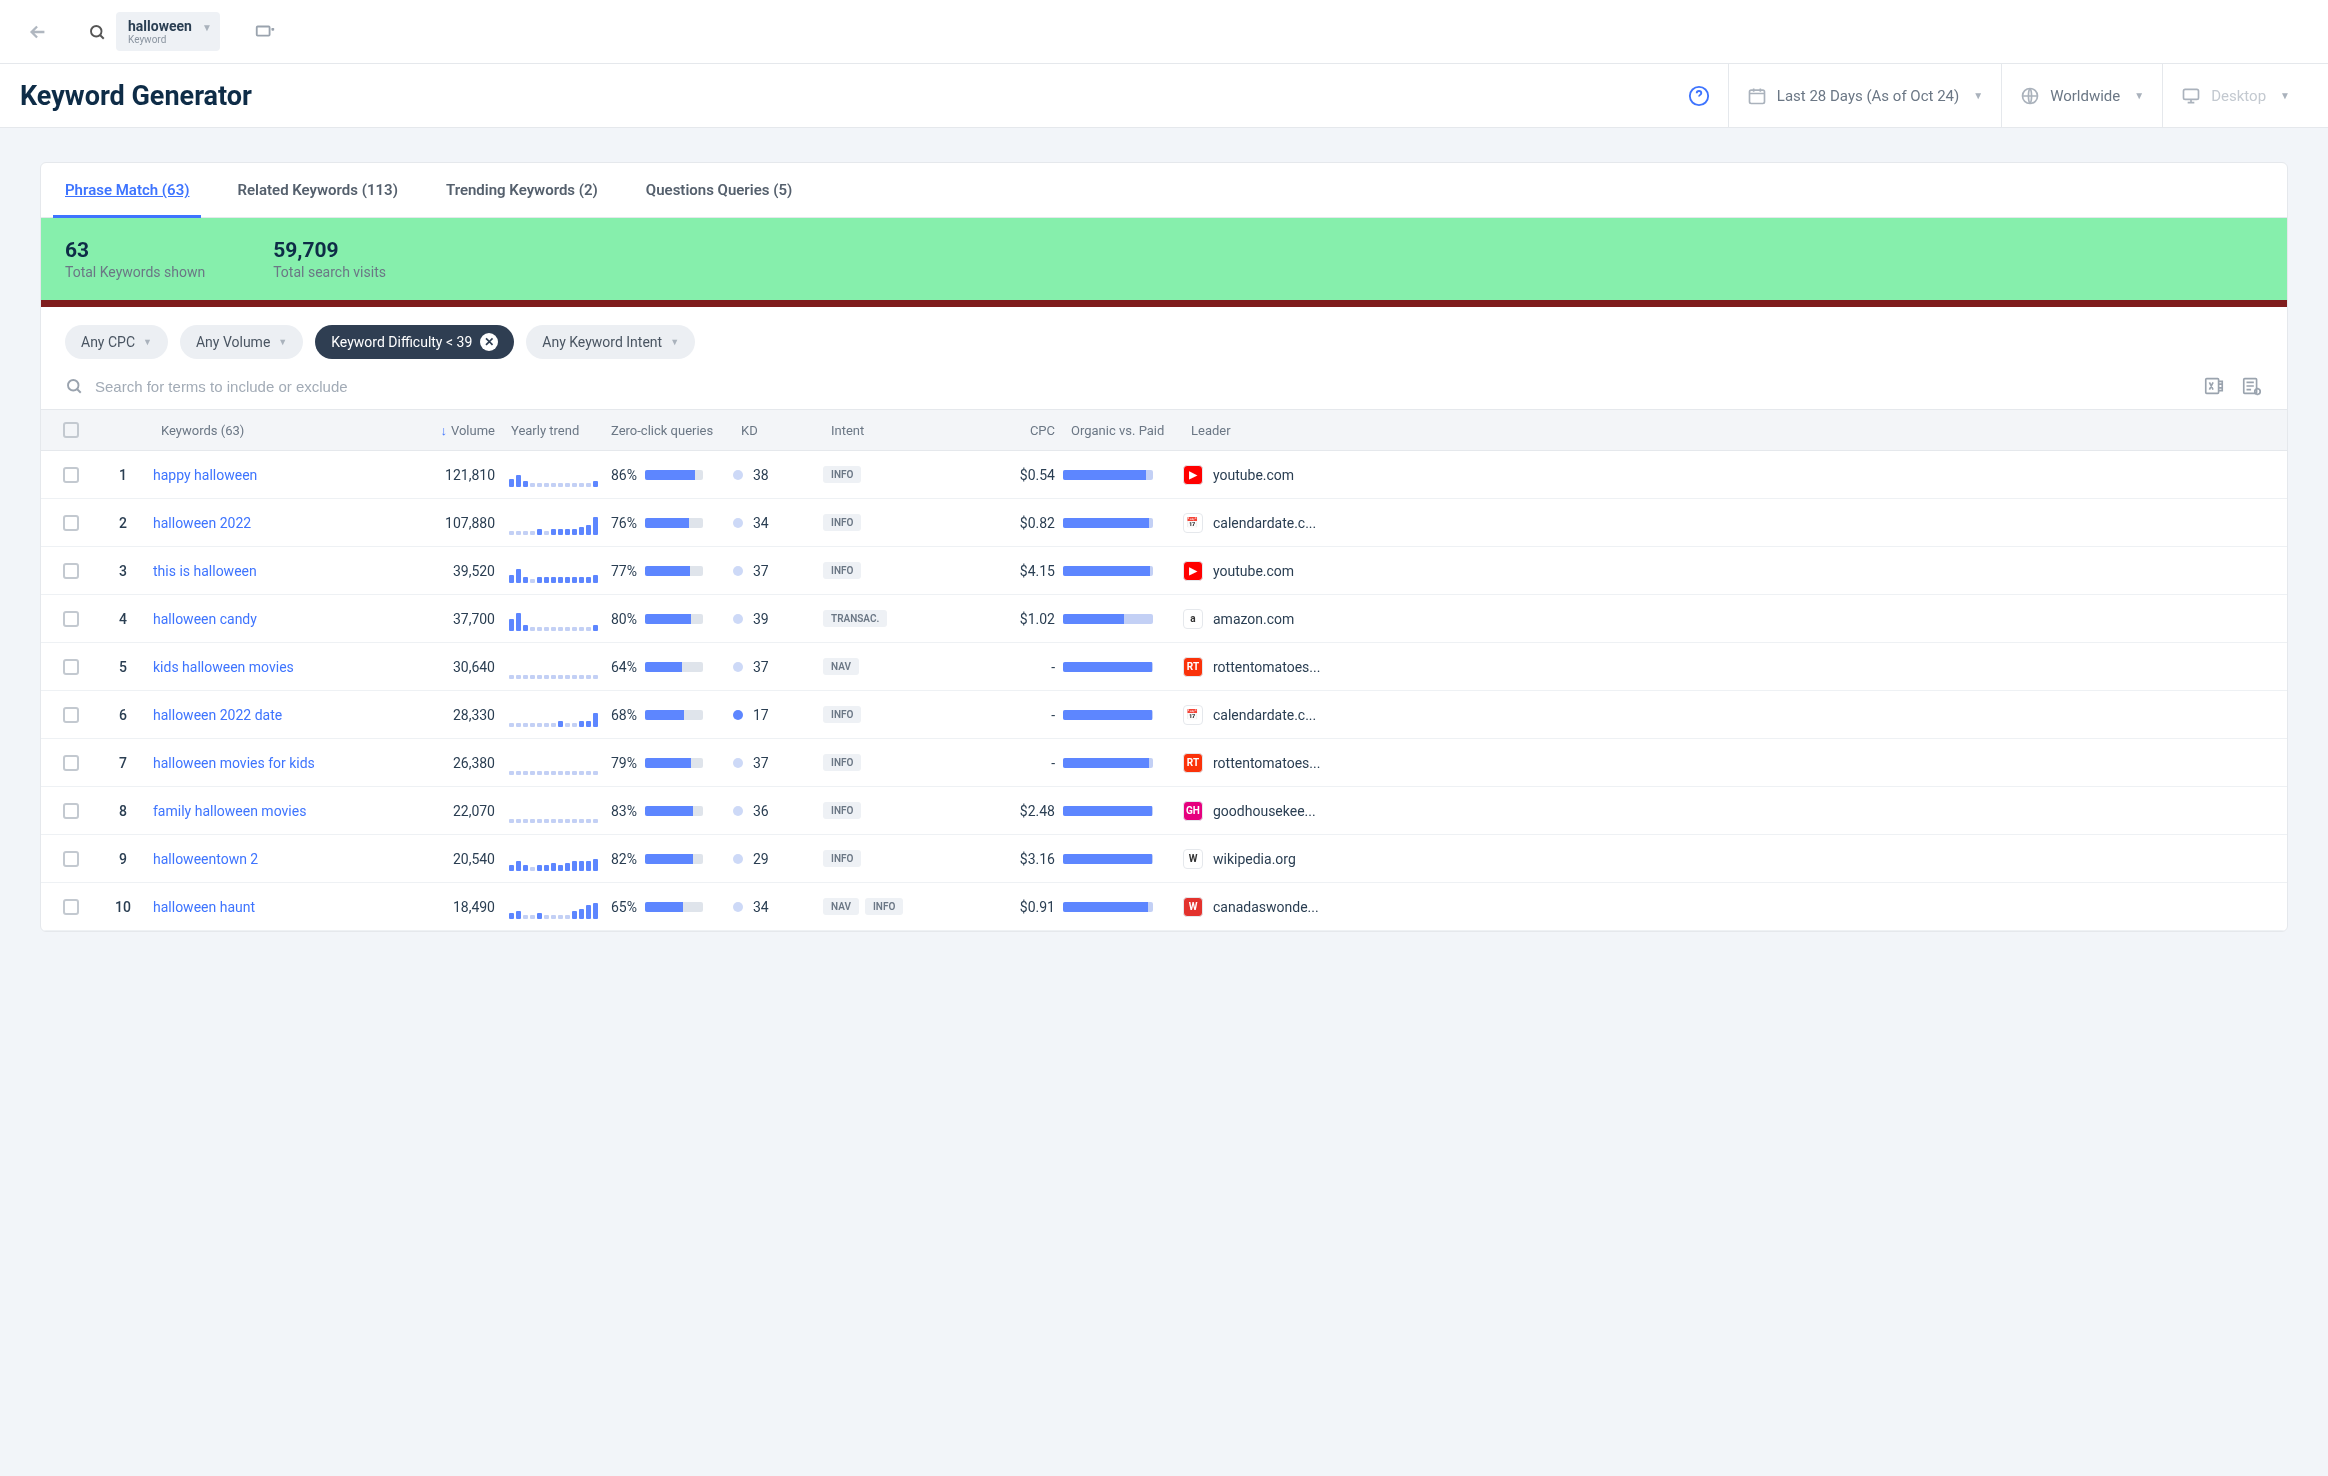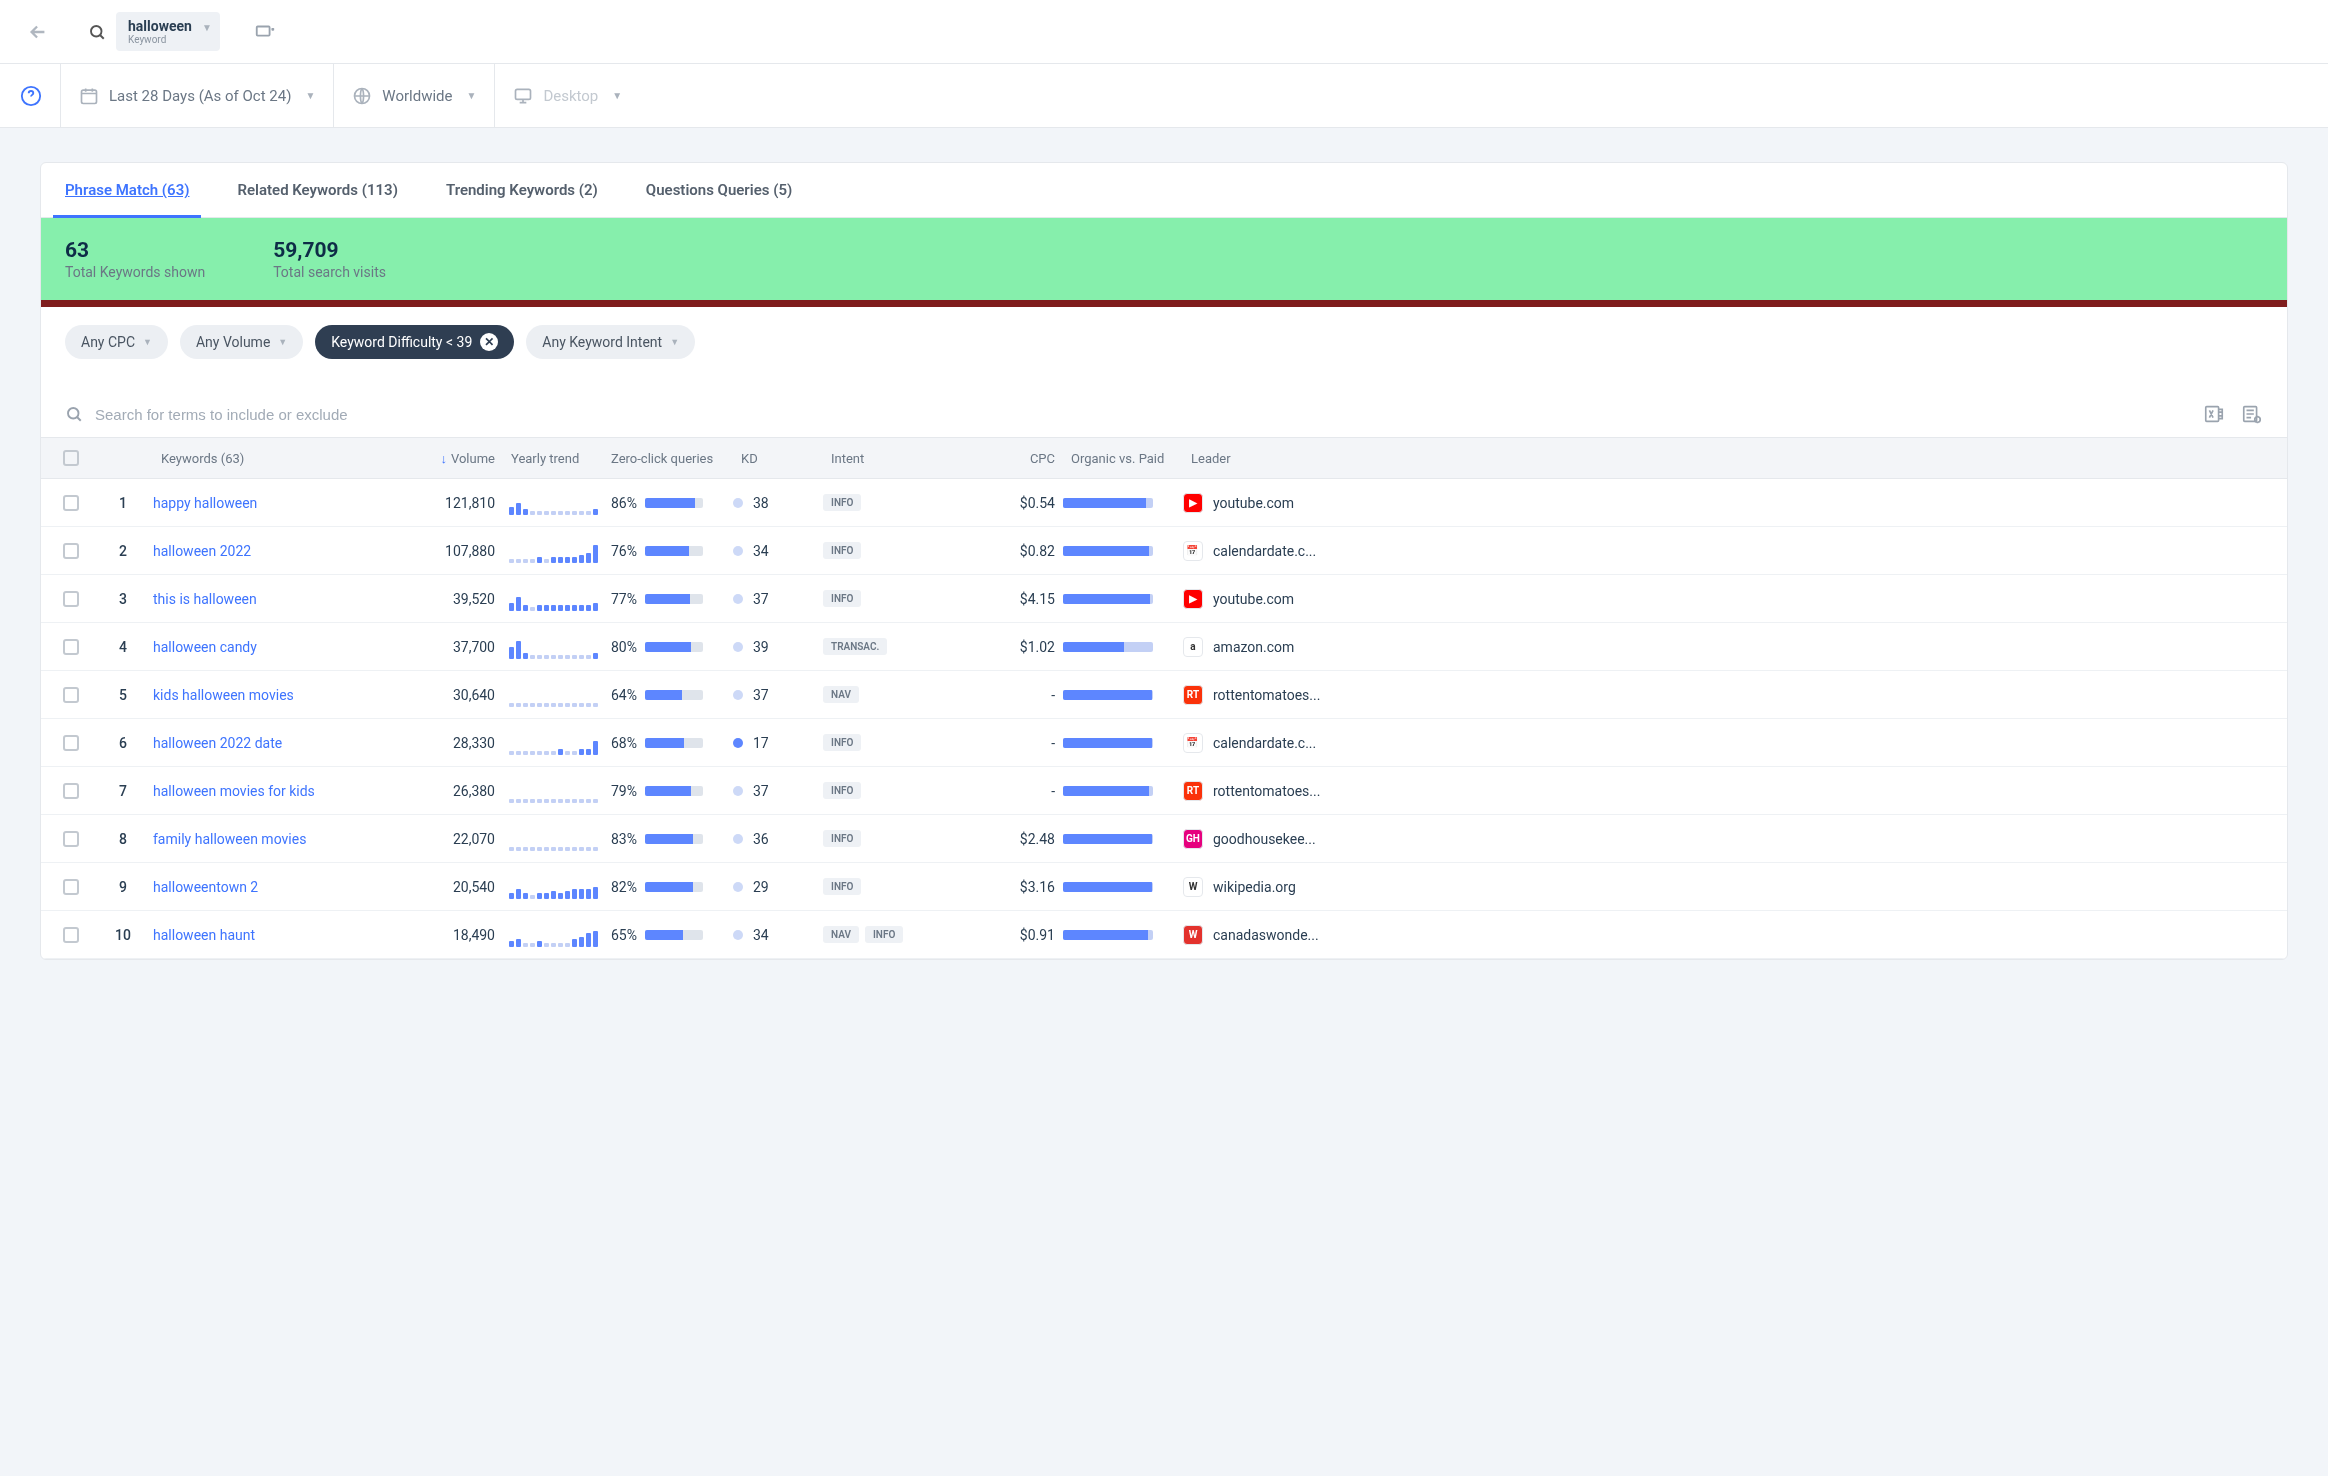--- a/index.html
+++ b/index.html
@@ -147,21 +147,20 @@
   align-items: center; justify-content: center;
   font-size: 12px;
   font-weight: 700;
 }
 
 .searchrow {
   display: flex;
   align-items: center;
   padding: 6px 24px 12px;
   gap: 12px;
-  margin-top: 28px;
 }
 .searchrow input {
   border: none;
   outline: none;
   font-size: 15px;
   flex: 1;
   color: #2a3e52;
 }
 .searchrow input::placeholder { color: #a2abb6; }
 .tool-icons { display:flex; gap:16px; color:#9aa3ae; }
@@ -242,20 +241,21 @@
     <span class="compare-icon">
       <svg width="22" height="22" viewBox="0 0 24 24" fill="none" stroke="currentColor" stroke-width="2">
           <rect x="3" y="6" width="14" height="10" rx="1"></rect>
           <path d="M19 9h3M20.5 7.5v3"></path>
         </svg>
     </span>
   </div>
 </div>
 
 <div class="headerrow">
+  <div class="page-title">Keyword Generator</div>
   <span class="help-icon">
     <svg width="22" height="22" viewBox="0 0 24 24" fill="none" stroke="currentColor" stroke-width="2">
         <circle cx="12" cy="12" r="10"></circle>
         <path d="M9.5 9a2.5 2.5 0 115 0c0 1.5-2.5 2-2.5 3.5M12 17h.01"></path>
       </svg>
   </span>
   <div class="filter-box">
     <span class="cal-icon">
       <svg width="20" height="20" viewBox="0 0 24 24" fill="none" stroke="currentColor" stroke-width="2">
           <rect x="3" y="5" width="18" height="16" rx="2"></rect>

